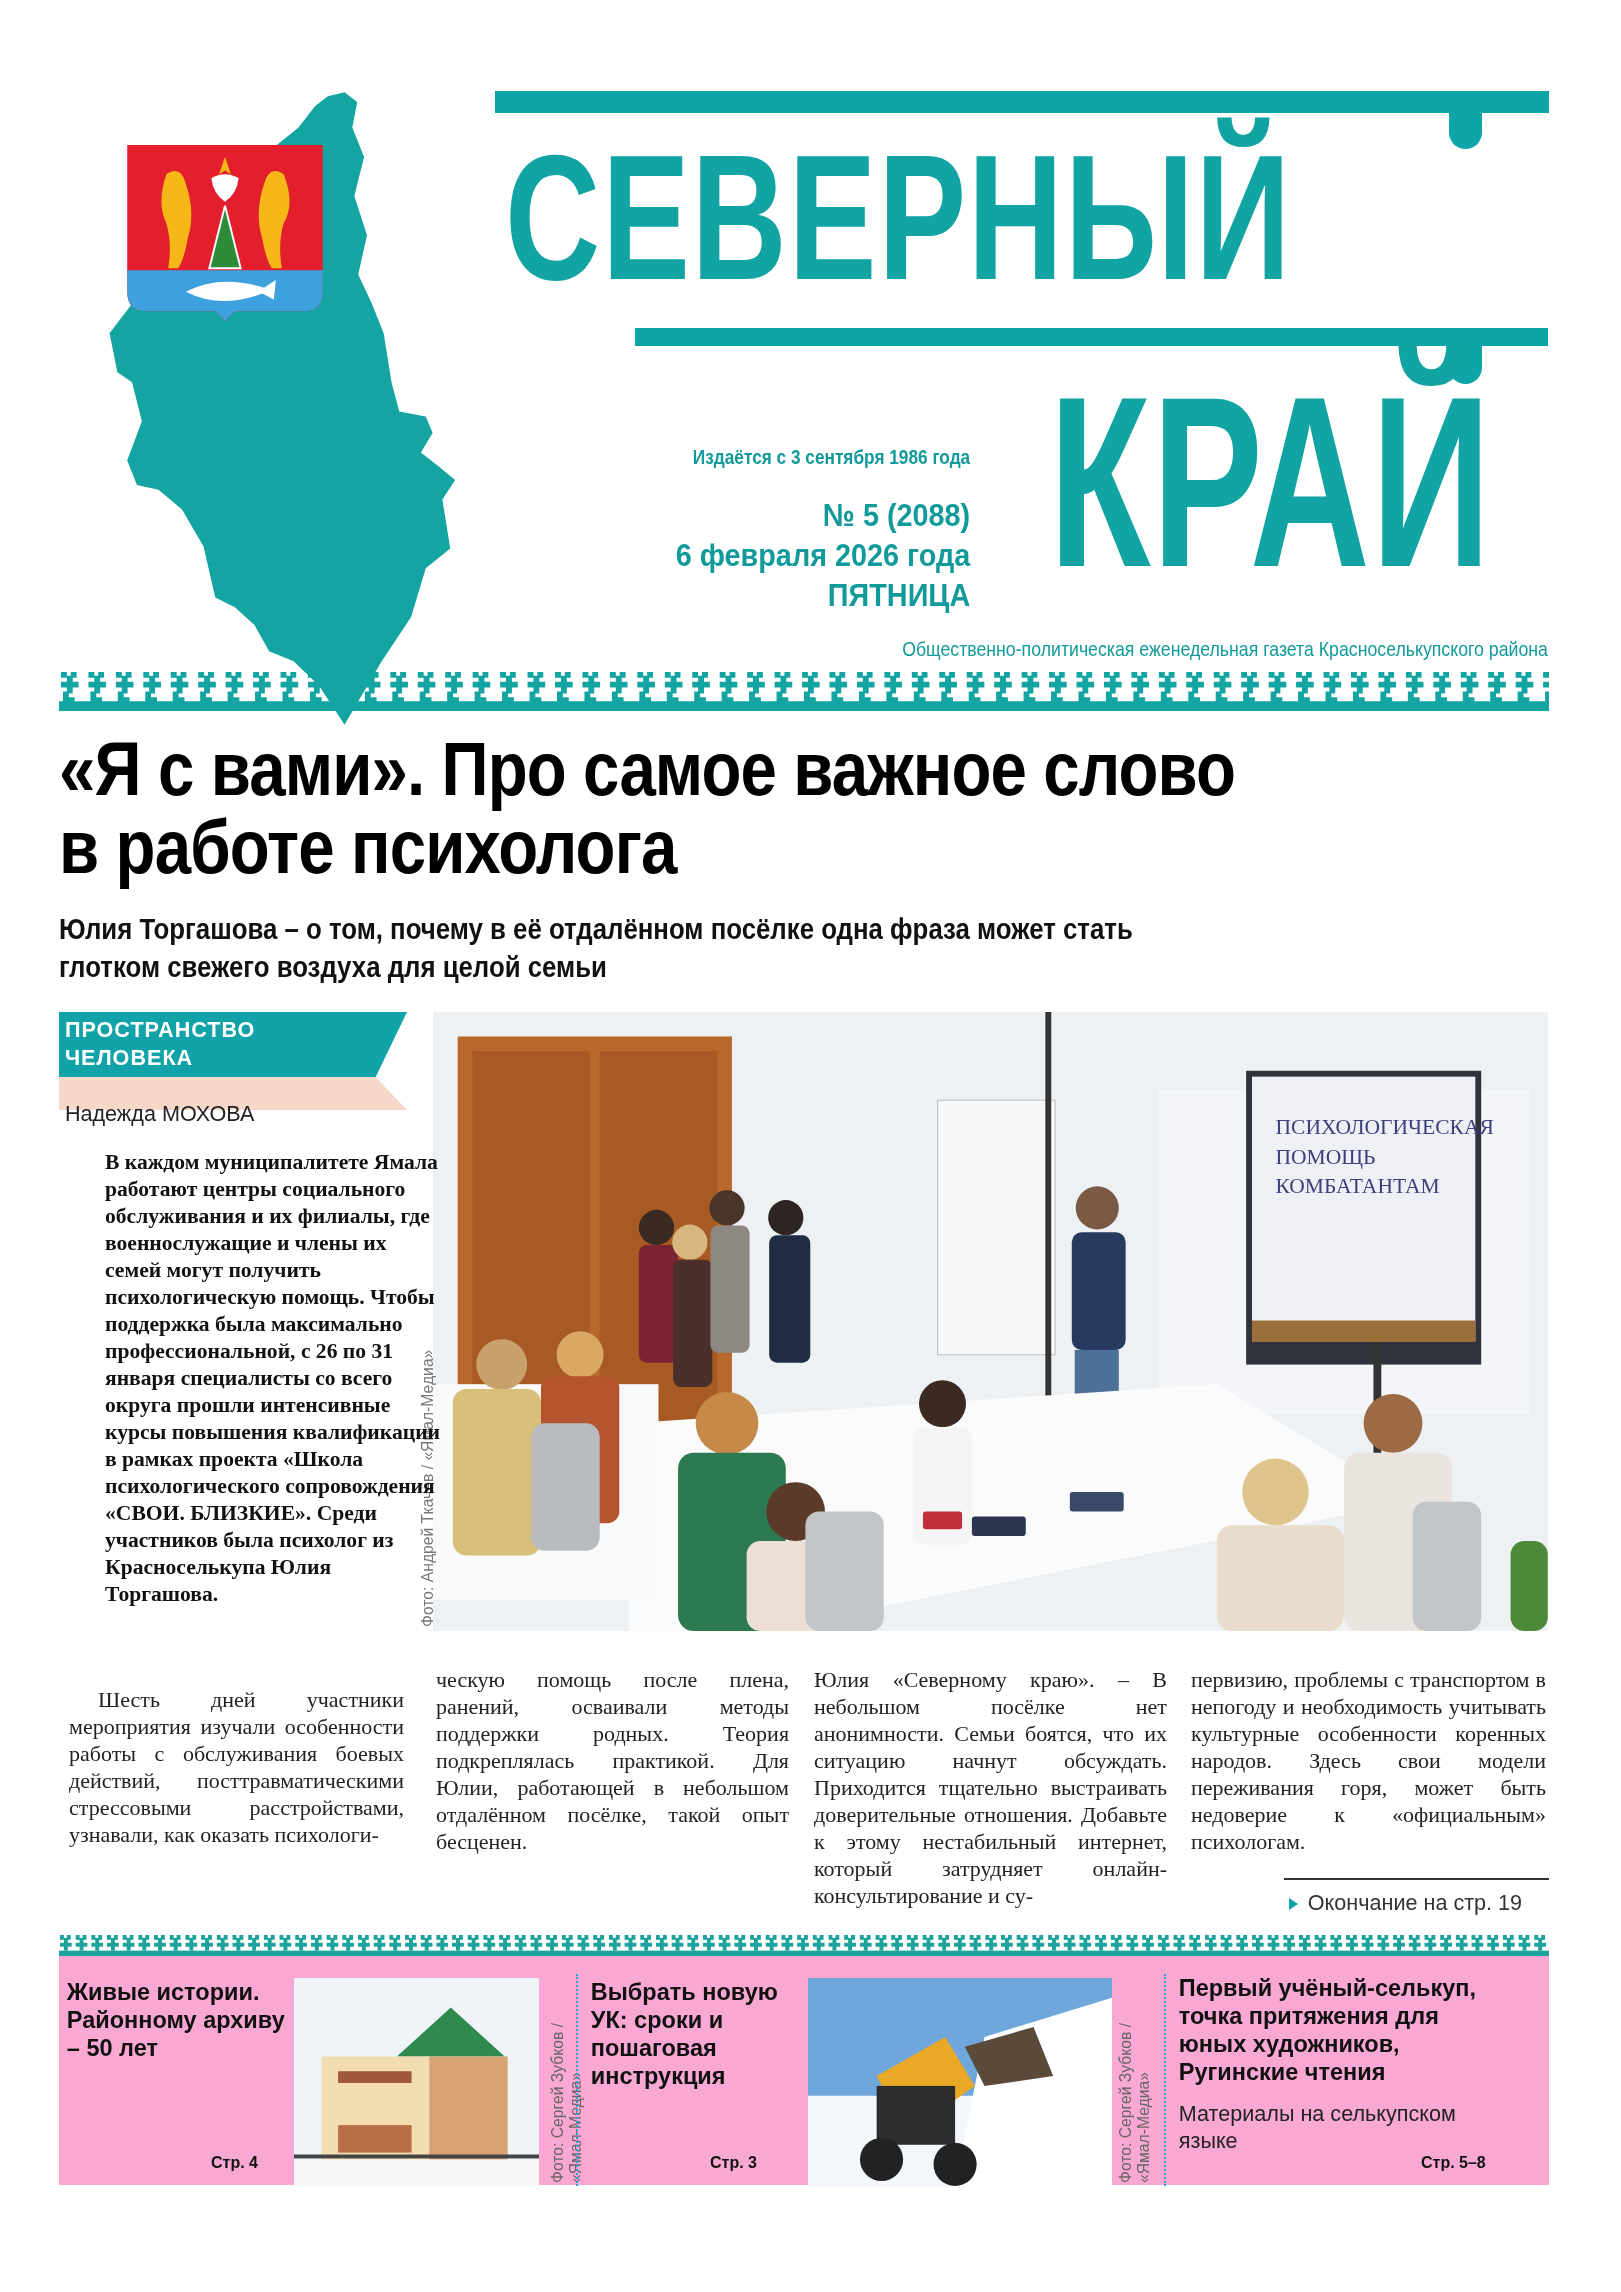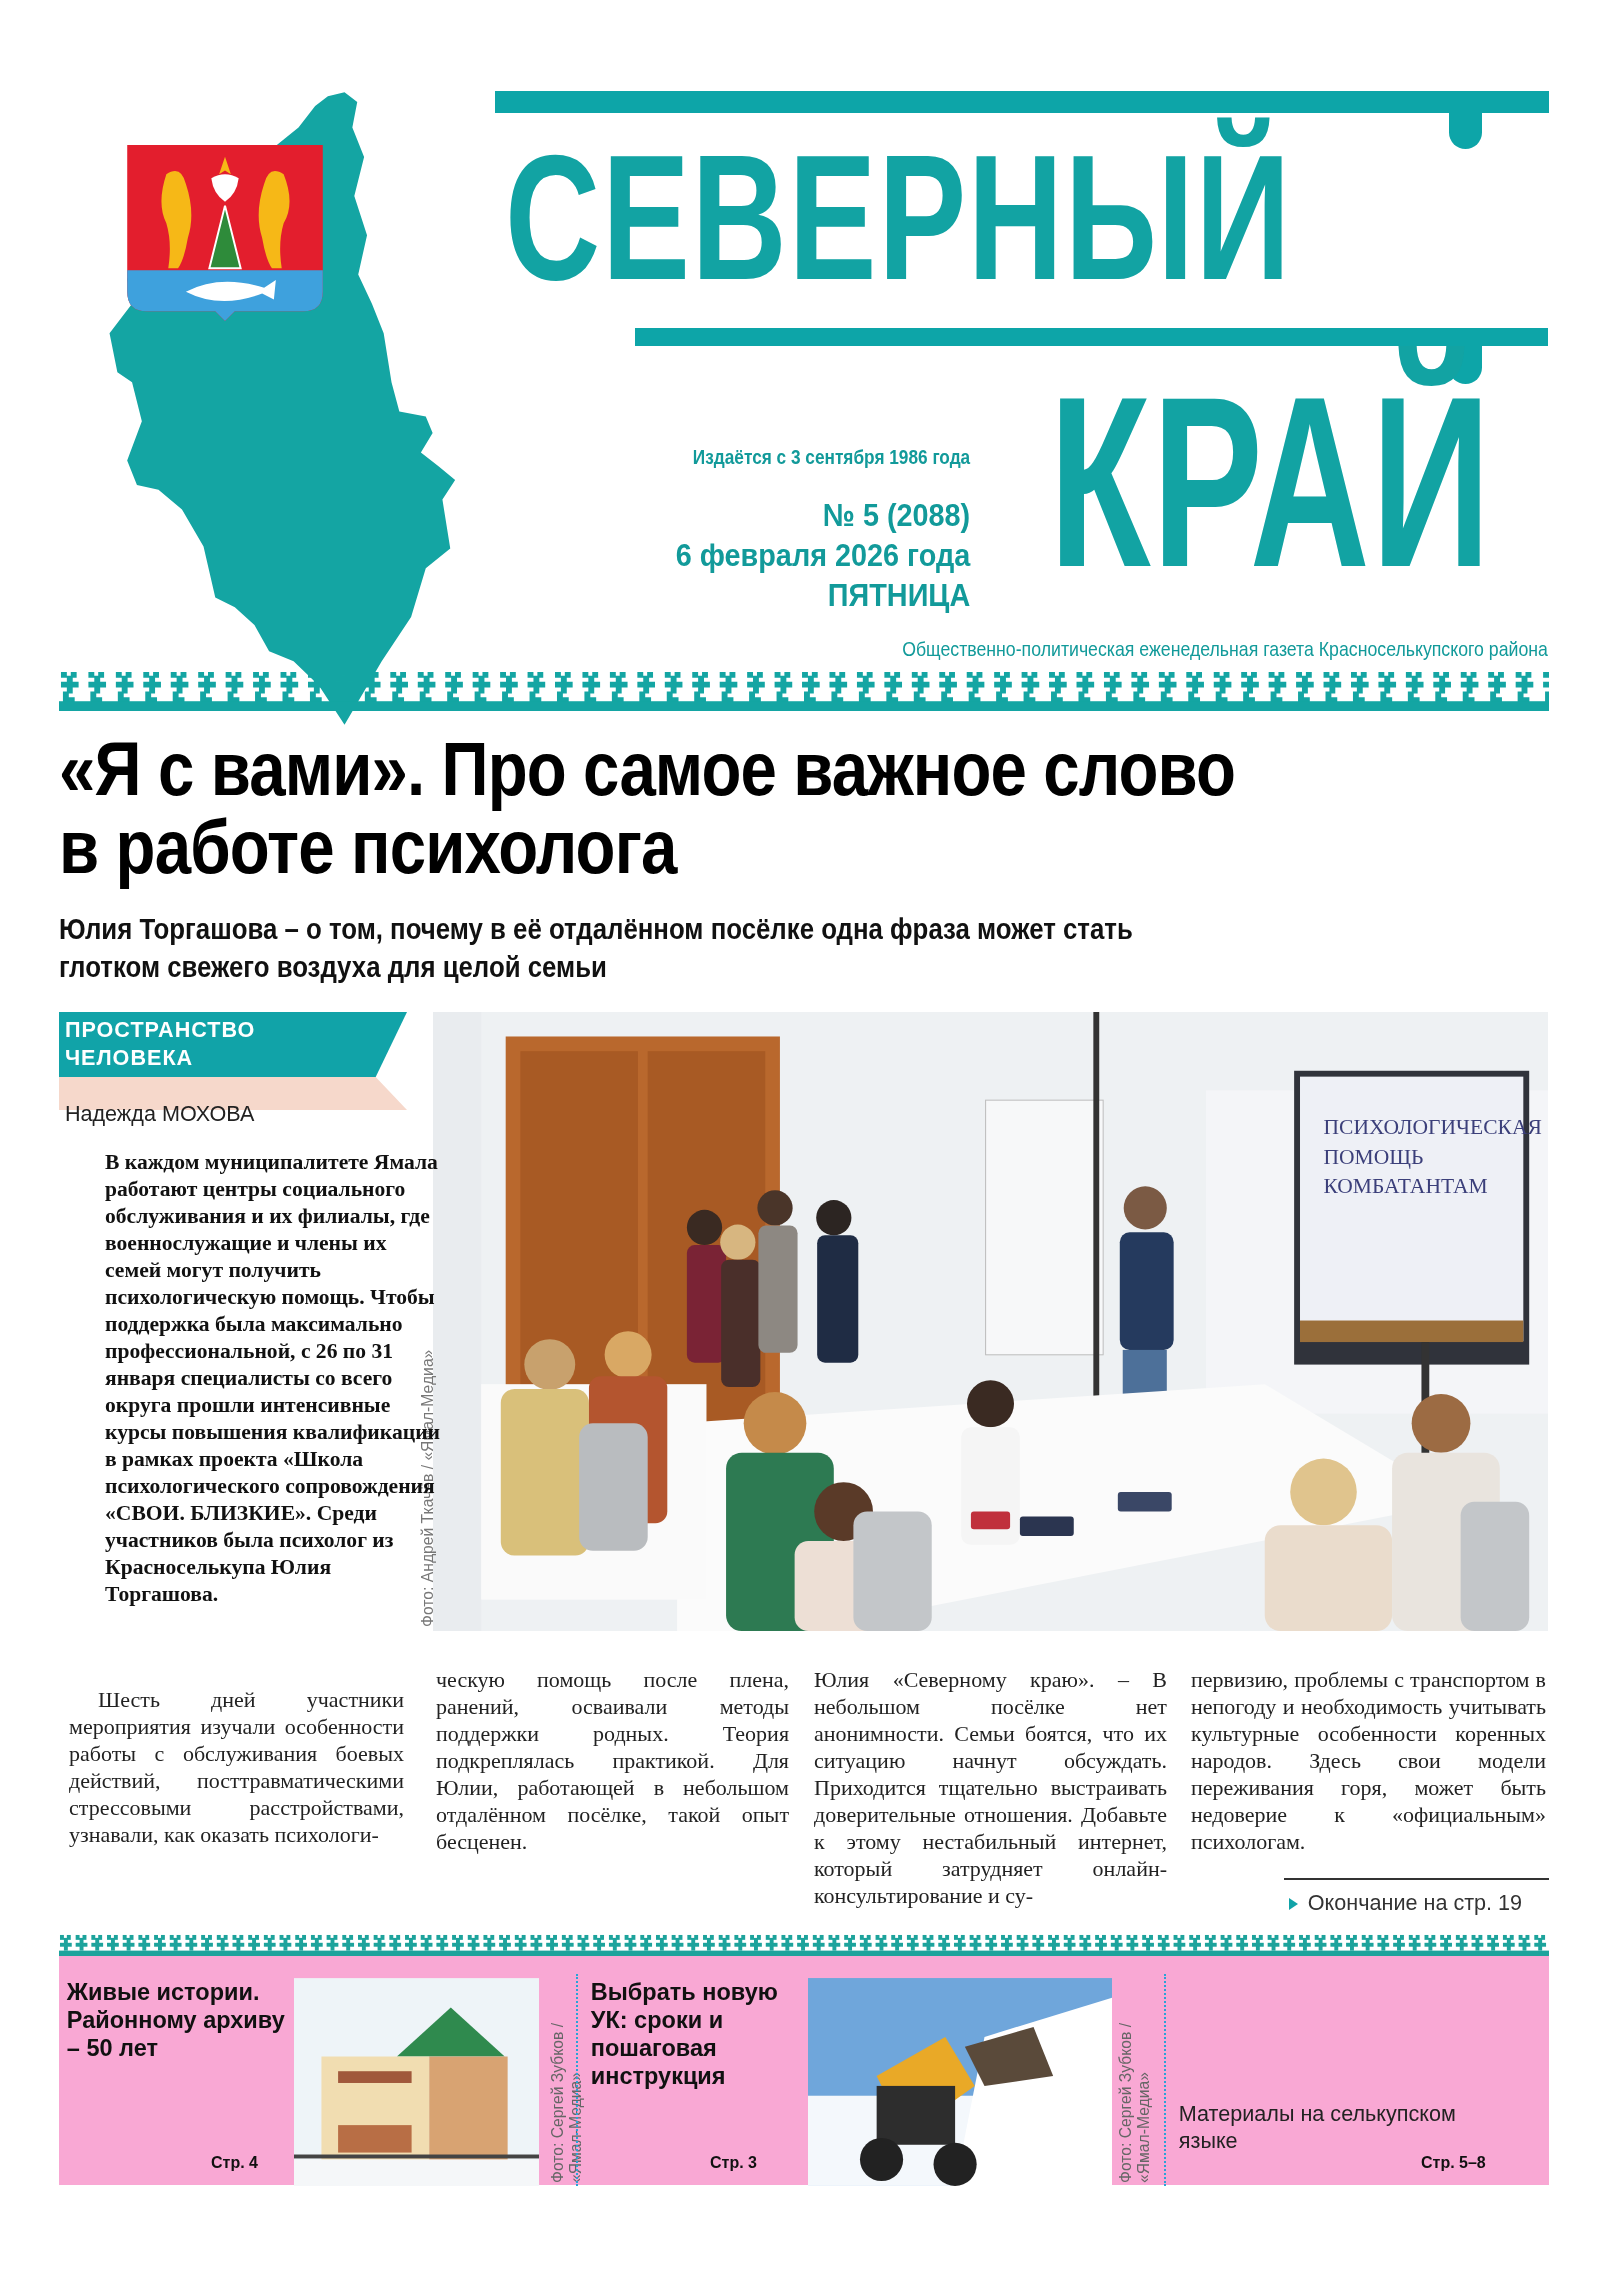--- a/index.html
+++ b/index.html
@@ -36,21 +36,21 @@
   
   .rubric { left: 59px; top: 1012px; width: 353px; height: 98px; }
   .rubric-top { position: absolute; left: 0; top: 0; width: 348px; height: 65px; background: #11a3a8;
     clip-path: polygon(0 0, 100% 0, 91% 100%, 0 100%); }
   .rubric-bottom { position: absolute; left: 0; top: 65px; width: 348px; height: 33px; background: #f6d8cb;
     clip-path: polygon(0 0, 91% 0, 100% 100%, 0 100%); }
   .rubric-title { position: absolute; left: 5.9px; top: 3.9px; color: #fff; font-weight: 700; font-size: 21.6px; line-height: 28px; letter-spacing: 1px; }
   .rubric-author { position: absolute; left: 5.9px; top: 68px; color: #222; font-size: 21.6px; line-height: 27.4px; margin-top: 20px; }
 
   
-  .photo { left: 433px; top: 1012px; width: 1115px; height: 619px; overflow: hidden; background: #e9ecef; padding-left: 48px; }
+  .photo { left: 433px; top: 1012px; width: 1115px; height: 619px; overflow: hidden; background: #e9ecef; }
   .photo-credit { left: 419px; top: 1627px; font-size: 15.7px; color: #777; transform: rotate(-90deg); transform-origin: left top; white-space: nowrap; }
 
   
   .lead { left: 69px; top: 1149px; width: 338px; font-family: "Liberation Serif", serif; font-weight: 700; font-size: 21.6px; line-height: 27px; color: #111; margin-left: 36px; }
   .col { font-family: "Liberation Serif", serif; font-size: 22px; line-height: 27px; color: #222; text-align: justify; hyphens: manual; }
   .col p { text-indent: 0; }
   .col p.ind { text-indent: 29px; }
   .col1 { left: 69px; top: 1686px; width: 335px; }
   .col2 { left: 436px; top: 1666px; width: 353px; }
   .col3 { left: 814px; top: 1666px; width: 353px; }
@@ -263,17 +263,18 @@
       </svg>
     </div>
     <div class="abs tcredit" style="left:534px; top:227px;">
       <div>Фото: Сергей Зубков /</div>
       <div>«Ямал-Медиа»</div>
     </div>
   </a>
   <div class="abs dotted" style="left:1105px; top:17.6px; height:212px;"></div>
 
   <a class="abs" style="left:1112px; top:0; width:377px; height:229px;">
+    <div class="abs teaser-title" style="left:7.8px; top:17.6px; width:323px;">Первый учёный-селькуп, точка притяжения для юных художников, Ругинские чтения</div>
     <div class="abs teaser-sub" style="left:7.8px; top:144px; width:294px;">Материалы на селькупском языке</div>
     <div class="abs teaser-page" style="left:250px; top:198px;">Стр. 5–8</div>
   </a>
 </section>
 
 
 </body></html>

